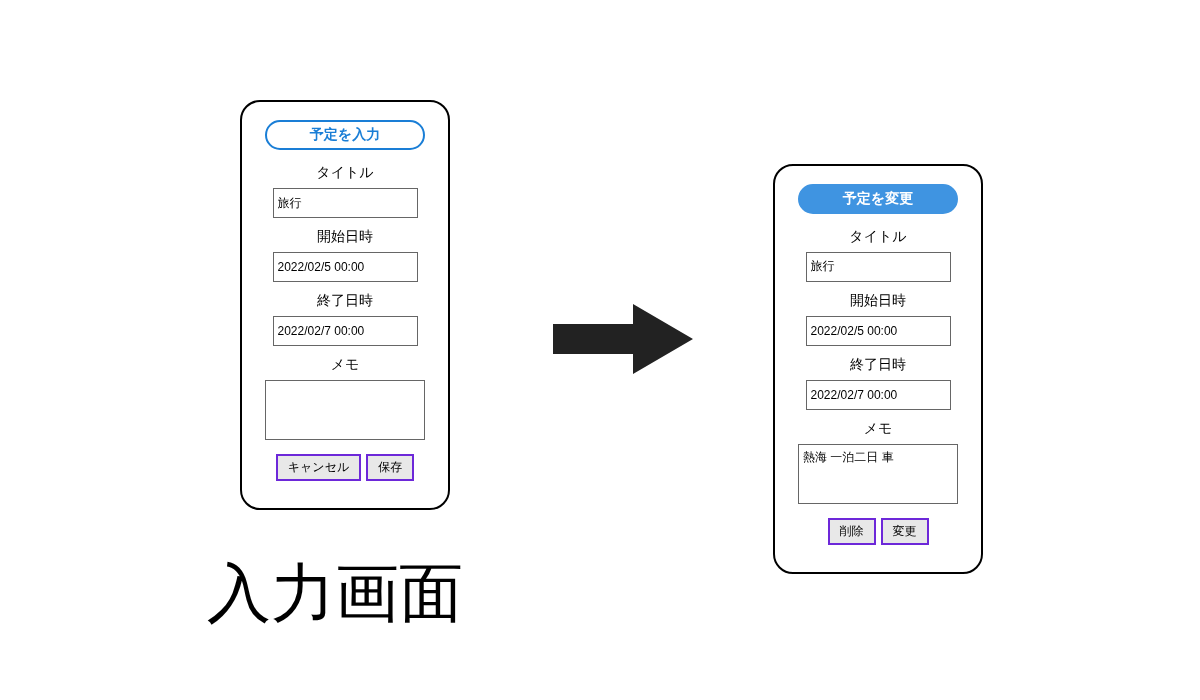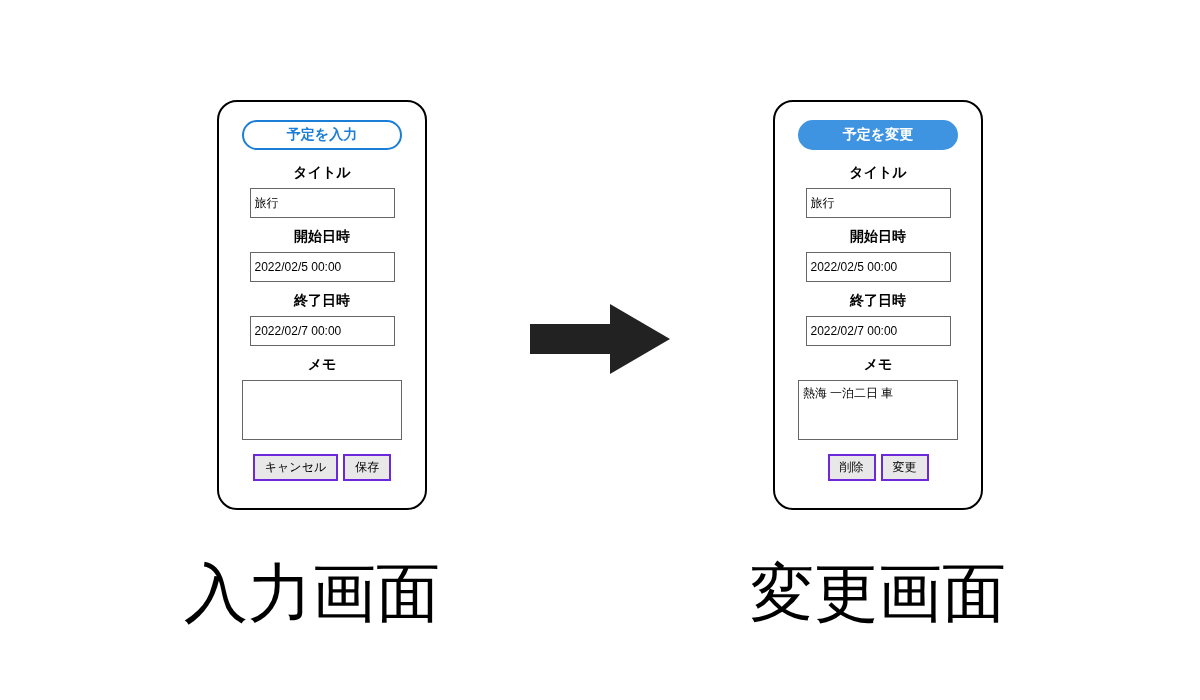--- a/index.html
+++ b/index.html
@@ -61,37 +61,36 @@
     }
     .form-group {
       display: flex;
       flex-direction: column;
       align-items: center;
       margin-bottom: 10px;
     }
     .form-label {
       font-size: 14px;
       margin-bottom: 6px;
-      font-weight: bold;
     }
     .text-input {
       width: 145px;
       height: 30px;
       border: 1px solid #666;
       padding: 2px 4px;
       font-size: 12px;
       font-family: inherit;
     }
     .memo-input {
       width: 160px;
       height: 60px;
       border: 1px solid #666;
       padding: 4px;
       font-size: 12px;
-      font-family: Liberation Serif, serif;
+      font-family: Liberation Sans, sans-serif;
       resize: none;
     }
     .button-row {
       display: flex;
       gap: 5px;
       margin-top: 4px;
     }
     .btn {
       border: 2px solid #6d28d9;
       background: #e8e8e8;
@@ -189,16 +188,15 @@
       <div class="form-group">
         <div class="form-label">メモ</div>
         <textarea class="memo-input" style="">熱海 一泊二日 車</textarea>
       </div>
 
       <div class="button-row">
         <button class="btn">削除</button>
         <button class="btn">変更</button>
       </div>
     </div>
-    <div class="caption">変更画面</div>
   </div>
 
 </div>
 
 </body></html>

